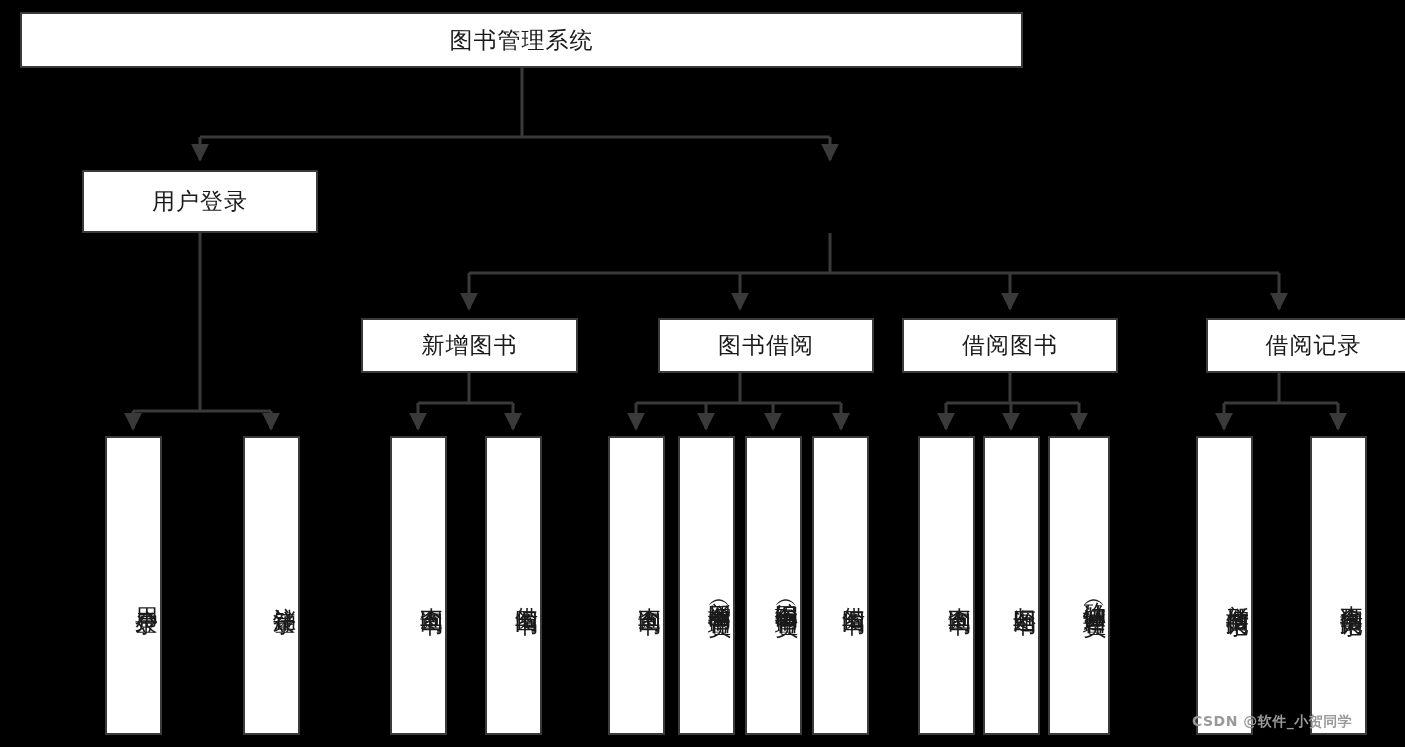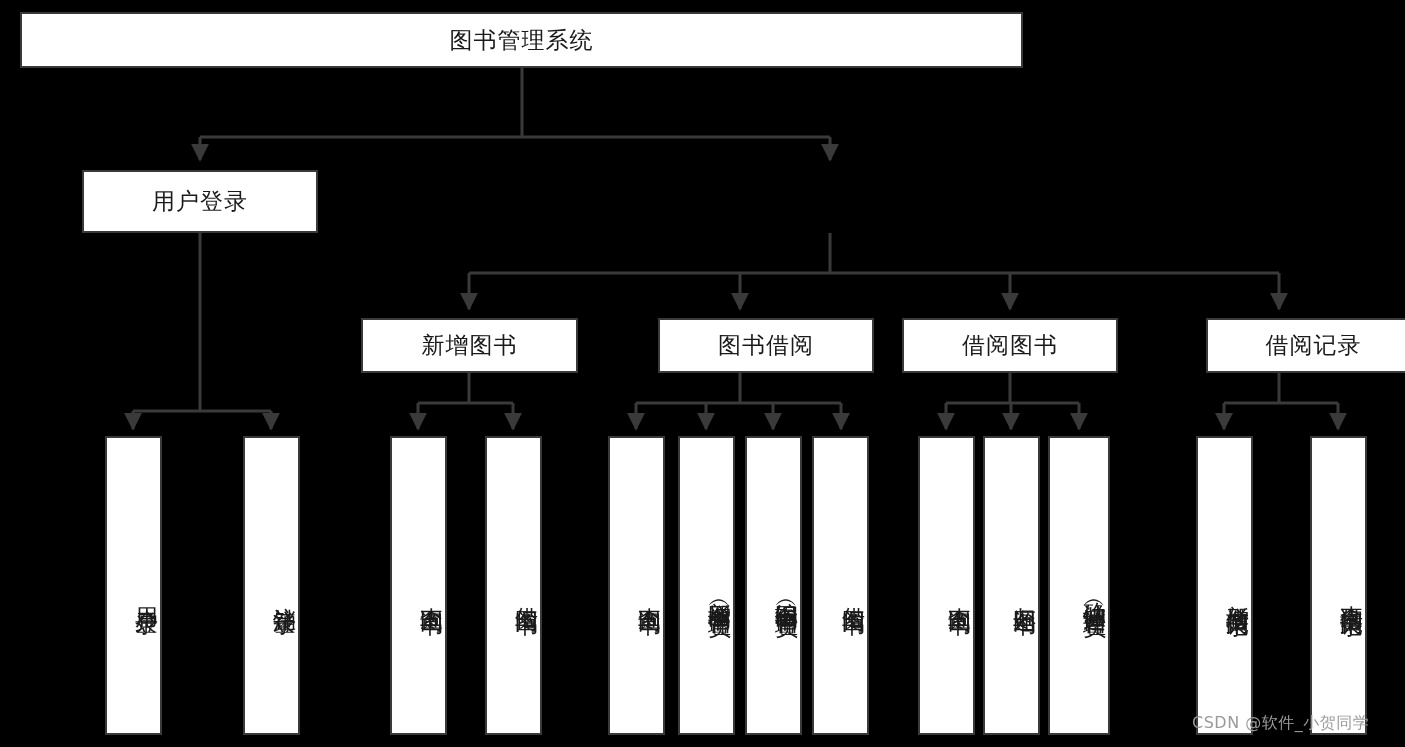--- a/index.html
+++ b/index.html
@@ -50,24 +50,25 @@
   svg.edges {
     position: absolute;
     left: 0;
     top: 0;
     width: 1405px;
     height: 747px;
     pointer-events: none;
   }
   .watermark {
     position: absolute;
-    font-size: 16px;
+    font-size: 14px;
     color: #9a9a9a;
     white-space: nowrap;
     letter-spacing: 0.5px;
+    font-weight: bold;
   }
 </style>
 </head>
 <body>
 
 <div id="canvas">
 
   <svg class="edges" viewBox="0 0 1405 747">
     <defs>
       <marker id="arrow" viewBox="0 0 10 10" refX="9" refY="5" markerWidth="6" markerHeight="6" orient="auto-start-reverse">

